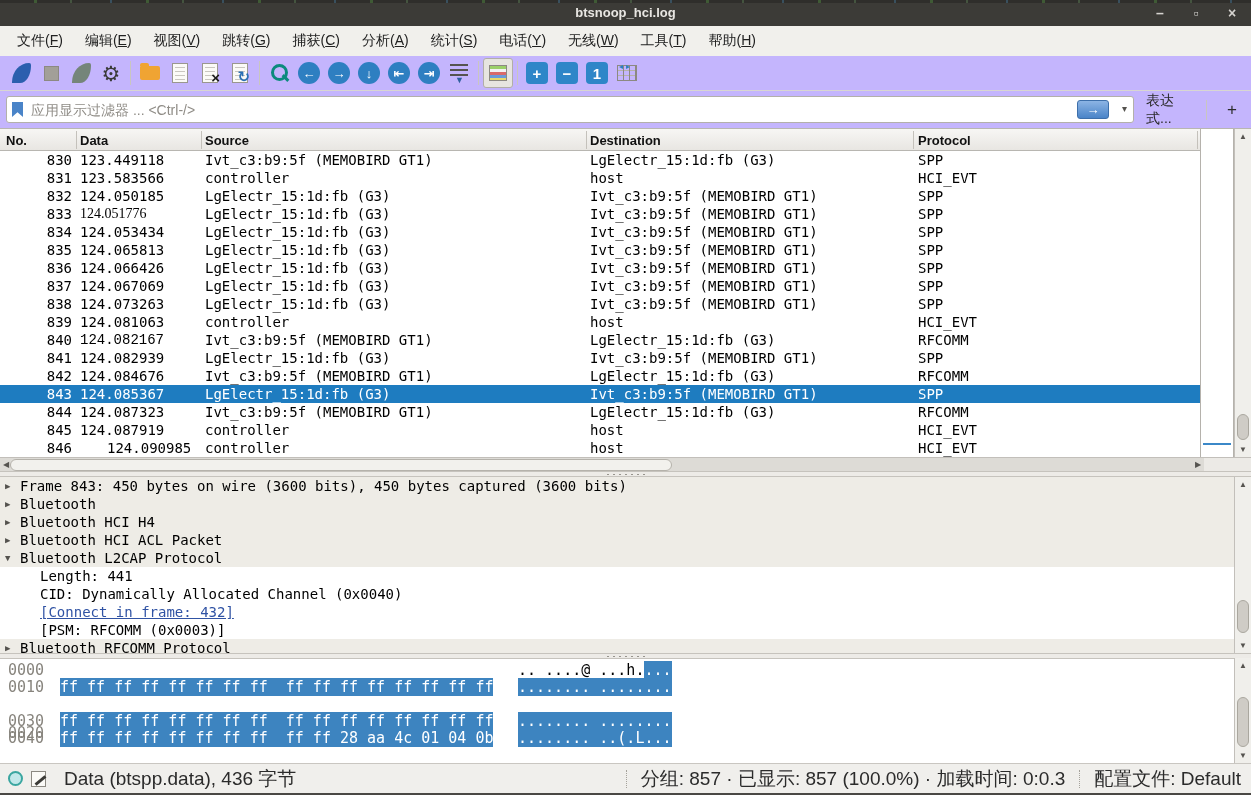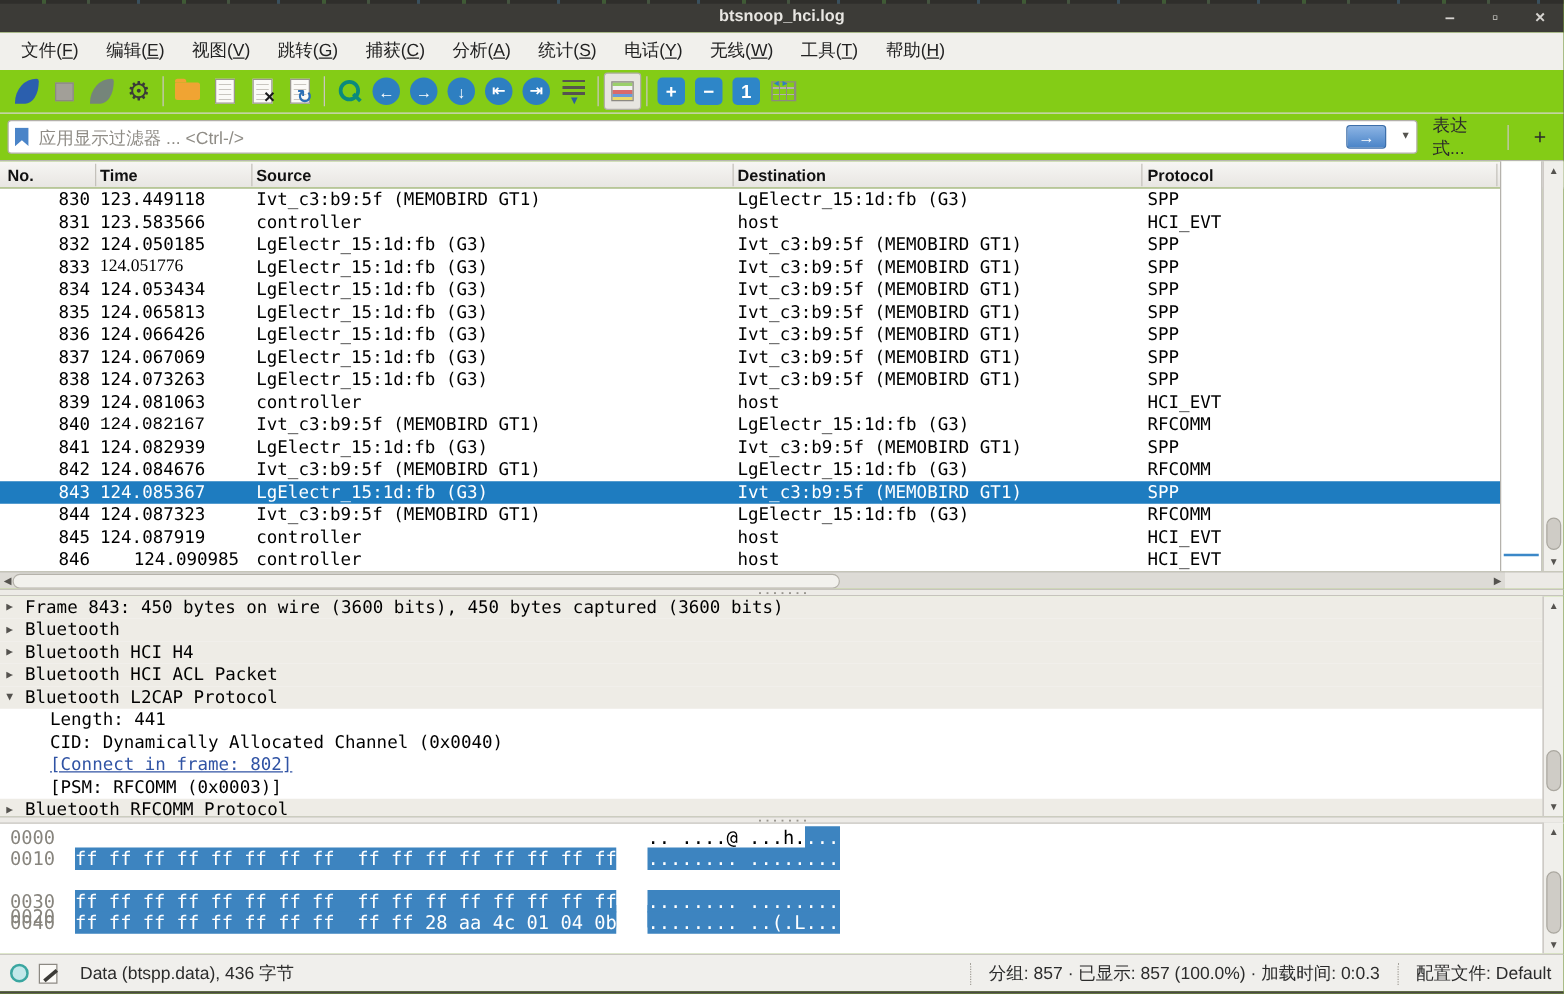--- a/index.html
+++ b/index.html
@@ -1,18 +1,18 @@
 <!DOCTYPE html>
 <html><head>
 <meta charset="utf-8">
 <style>
   * { box-sizing: border-box; margin:0; padding:0; }
   html,body { background:#555; }
   body { font-family:"Liberation Sans","DejaVu Sans",sans-serif; }
-  .window { position:relative; width:1251px; height:795px; background:#84cc16; overflow:hidden; outline:1px solid #8e8b84; }
+  .window { position:relative; width:1251px; height:795px; background:#c4b5fd; overflow:hidden; outline:1px solid #8e8b84; }
 
   
   .titlebar { position:absolute; left:0; top:0; width:100%; height:26px; background:#3c3b37; }
   .top-noise { position:absolute; left:0; top:0; width:100%; height:3px; background:
      repeating-linear-gradient(90deg, #2f2e2b 0 34px, #3f5a35 34px 37px, #2f2e2b 37px 70px, #44543f 70px 72px, #2f2e2b 72px 110px, #39505e 110px 112px); }
   .title { position:absolute; left:0; right:0; top:5px; text-align:center; color:#e8e6e2; font-weight:bold; font-size:13px; }
   .win-controls { position:absolute; right:8px; top:3px; display:flex; gap:14px; }
   .win-btn { width:22px; height:20px; color:#d5d3cf; font-size:14px; text-align:center; line-height:20px; font-weight:bold; }
 
   
@@ -94,21 +94,21 @@
   
   .hexpane { position:absolute; left:0; top:658px; width:1235px; height:105px; background:#fff; border-top:1px solid #c6c3bd; font-family:"DejaVu Sans Mono","Liberation Mono",monospace; font-size:15px; }
   .hrow { position:absolute; left:0; width:1235px; height:17px; line-height:17px; white-space:pre; }
   .hoff { position:absolute; left:8px; color:#87847d; }
   .hhex { position:absolute; left:60px; }
   .hascii { position:absolute; left:518px; }
   .hseg { white-space:pre; }
   .hseg.sel { background:#3d84c0; color:#fff; }
 
   
-  .statusbar { position:absolute; left:0; top:763px; width:1251px; height:30px; background:#f0efec; border-top:1px solid #c9c6c1; display:flex; align-items:center; font-size:14px; color:#2b2b2b; }
+  .statusbar { position:absolute; left:0; top:763px; width:1251px; height:30px; background:#f0efec; border-top:1px solid #c9c6c1; display:flex; align-items:center; font-size:19px; color:#2b2b2b; }
   .bottom-edge { position:absolute; left:0; top:793px; width:1251px; height:2px; background:#4a4844; }
   .expert-icon { width:15px; height:15px; border-radius:50%; background:#c2e8ea; border:2px solid #3aa6a0; margin:0 8px 0 8px; }
   .comment-icon { position:relative; width:15px; height:16px; background:#fbfaf7; border:1px solid #8c8982; margin-right:18px; }
   .comment-icon::after { content:""; position:absolute; left:2px; top:7px; width:13px; height:3px; background:#3c3b37; transform:rotate(-40deg); }
   .sb-left { white-space:nowrap; }
   .sb-right { margin-left:auto; display:flex; align-items:center; white-space:nowrap; }
   .vdots { width:1px; height:18px; border-left:1px dotted #a5a29b; margin:0 14px; }
   .sb-pad { width:10px; }
 </style>
 </head>
@@ -222,21 +222,21 @@
       <span class="apply-btn">→</span>
       <span class="apply-caret">▾</span>
     </div>
     <span class="expr-label">表达式...</span>
     <span class="fsep"></span>
     <span class="plus-btn">+</span>
   </div>
 
   <div class="pktheader" id="pktheader">
       <span class="hcol" style="left: 6px;">No.</span>
-      <span class="hcol" style="left: 80px;">Time</span>
+      <span class="hcol" style="left: 80px;">Data</span>
       <span class="hcol" style="left: 205px;">Source</span>
       <span class="hcol" style="left: 590px;">Destination</span>
       <span class="hcol" style="left: 918px;">Protocol</span>
       <span class="hsep" style="left: 76px;"></span>
       <span class="hsep" style="left: 201px;"></span>
       <span class="hsep" style="left: 586px;"></span>
       <span class="hsep" style="left: 913px;"></span>
       <span class="hsep" style="left: 1197px;"></span>
     </div>
   <div class="pktrows" id="pktrows">
@@ -403,21 +403,21 @@
         <span class="dexp">▼</span>
         <span class="dtext" style="left: 20px;">Bluetooth L2CAP Protocol</span>
       </div>
       <div class="drow" style="top: 90px;">
         <span class="dtext" style="left: 40px;">Length: 441</span>
       </div>
       <div class="drow" style="top: 108px;">
         <span class="dtext" style="left: 40px;">CID: Dynamically Allocated Channel (0x0040)</span>
       </div>
       <div class="drow" style="top: 126px;">
-        <span class="dtext link" style="left: 40px;">[Connect in frame: 802]</span>
+        <span class="dtext link" style="left: 40px;">[Connect in frame: 432]</span>
       </div>
       <div class="drow" style="top: 144px;">
         <span class="dtext" style="left: 40px;">[PSM: RFCOMM (0x0003)]</span>
       </div>
       <div class="drow shaded" style="top: 162px;">
         <span class="dexp">▶</span>
         <span class="dtext" style="left: 20px;">Bluetooth RFCOMM Protocol</span>
       </div>
     </div>
   <div class="vscroll" style="left:1234px; top:477px; height:176px;">

